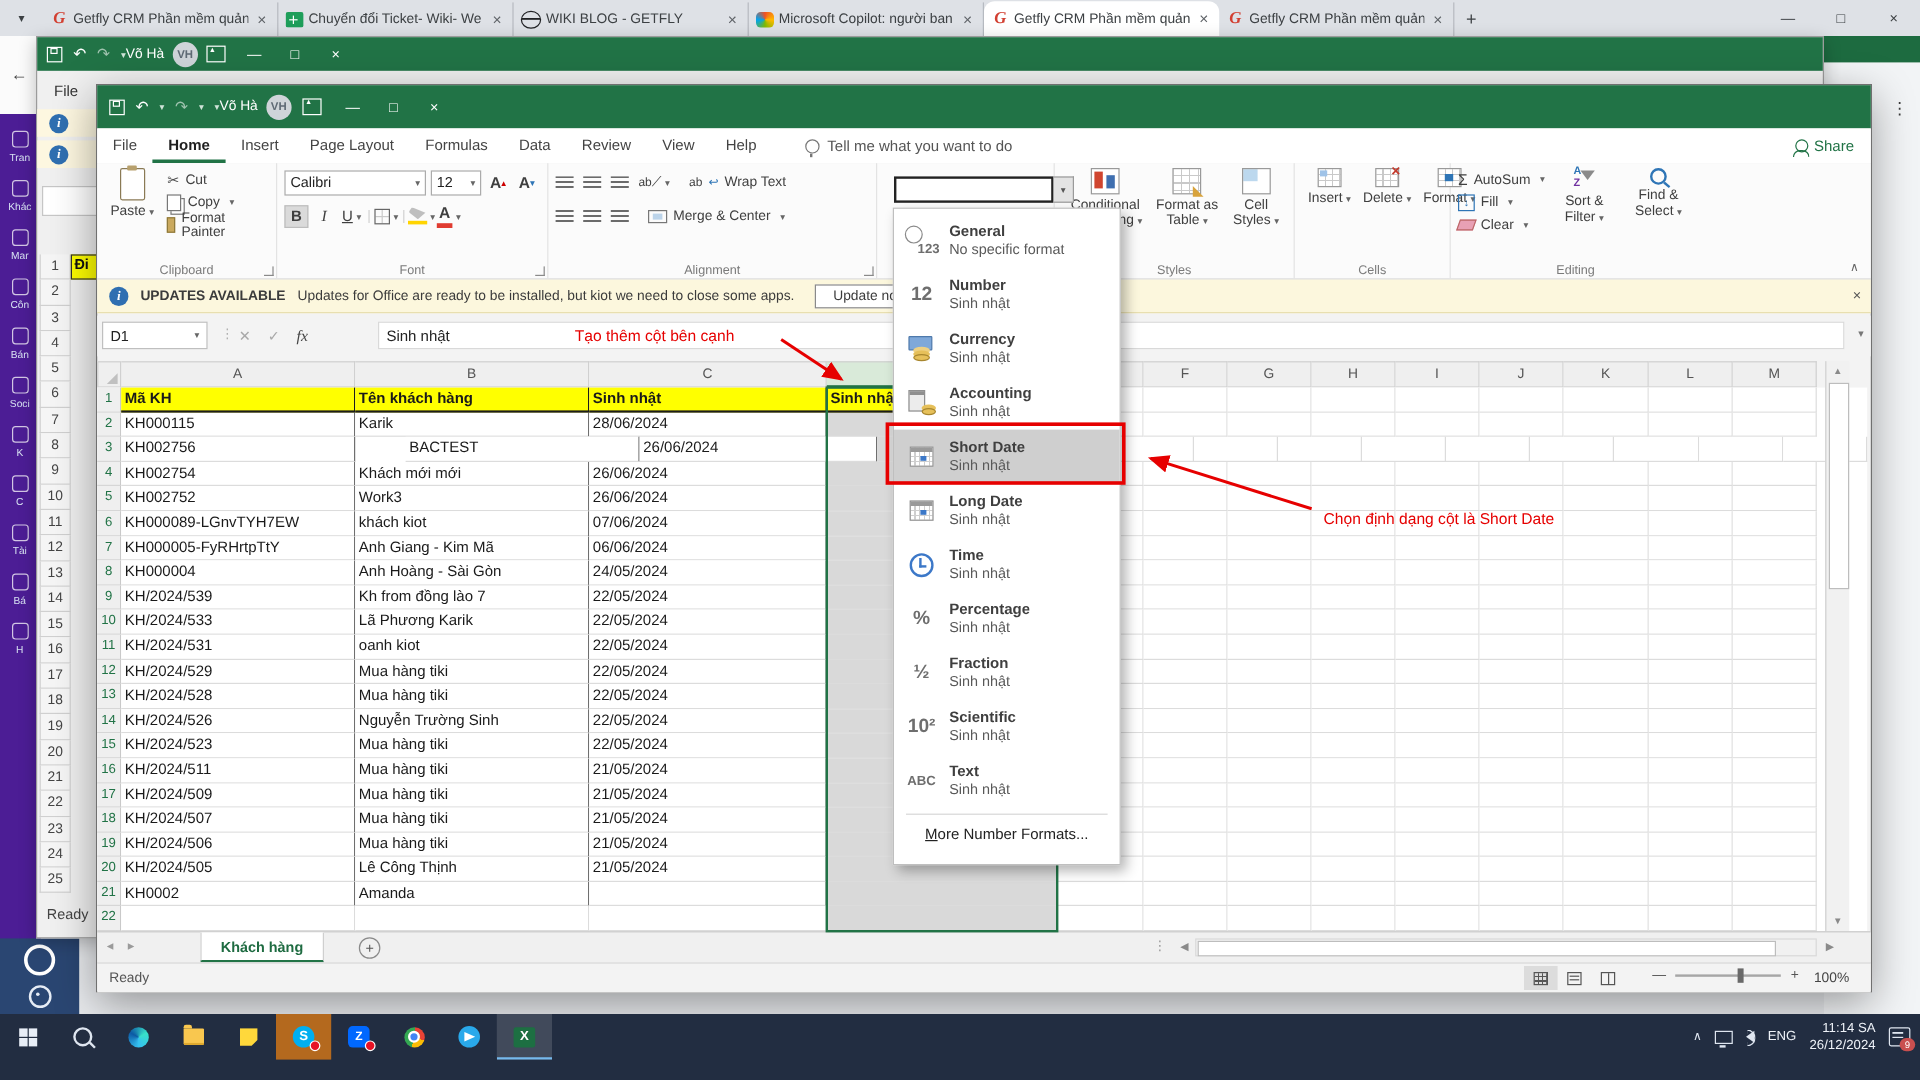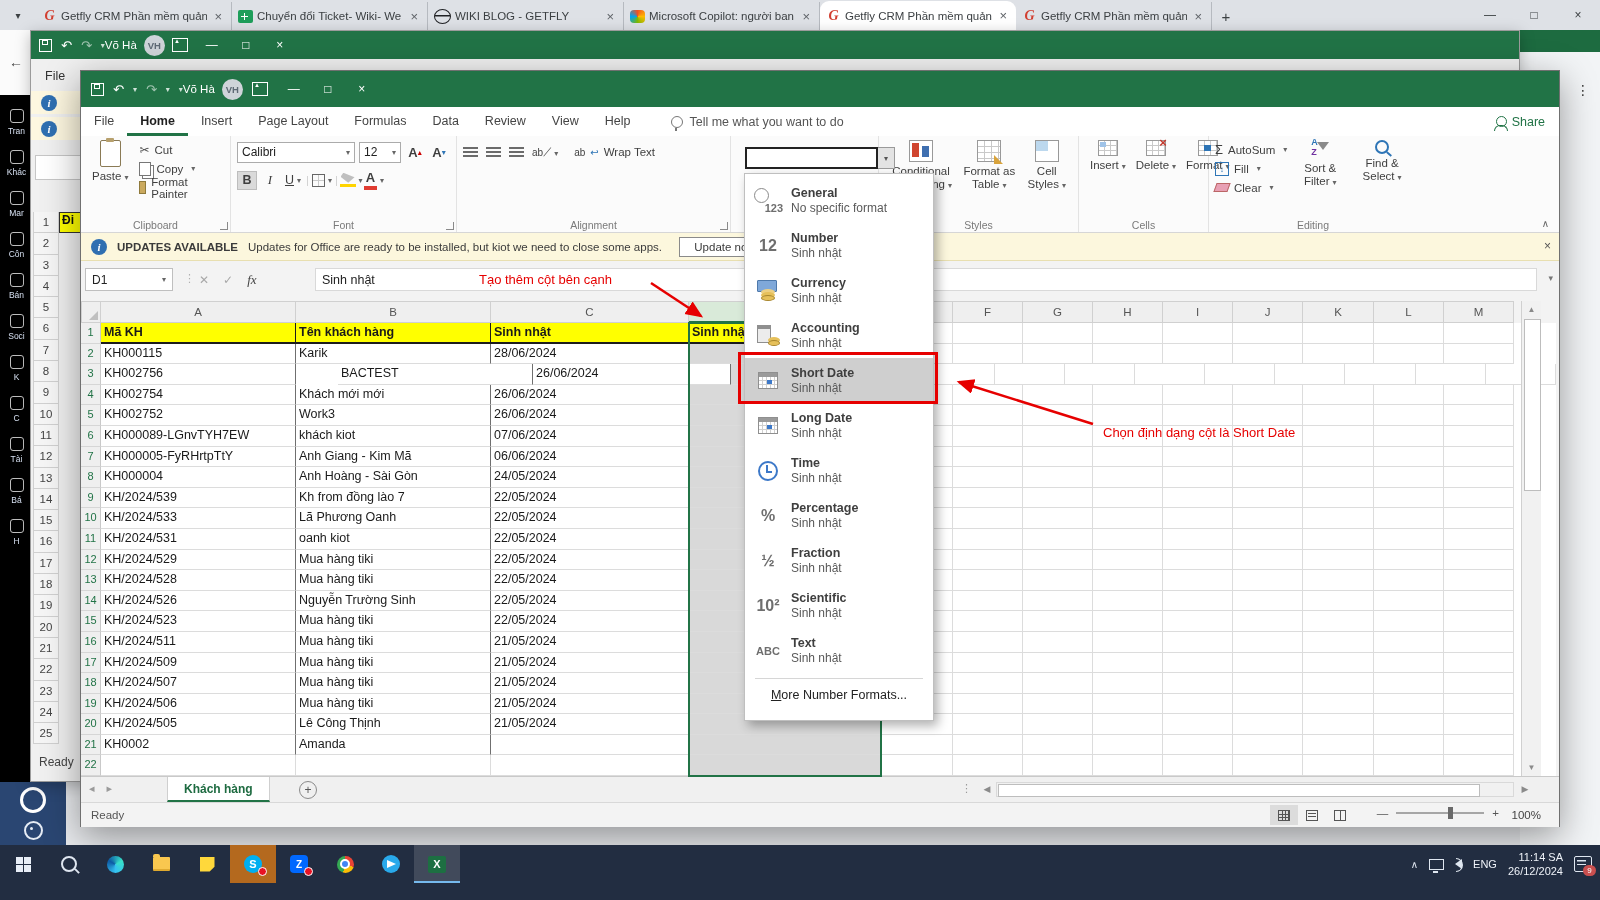--- a/index.html
+++ b/index.html
@@ -29,21 +29,21 @@
   .bwc span{width:44px;display:flex;align-items:center;justify-content:center;color:#3c4043;font-size:12px}
 
   
   .right-strip{left:1520px;top:30px;width:80px;height:815px;background:#f2f4f6}
   .right-strip::before{content:"";position:absolute;left:0;top:0;width:80px;height:22px;background:#1d6b40}
   .vdots{position:absolute;left:56px;top:52px;color:#3a3a3a;font-size:14px;letter-spacing:0}
   .left-strip{left:0;top:30px;width:30px;height:65px;background:#fbfbfb}
   .backarrow{position:absolute;left:9px;top:24px;color:#444;font-size:14px}
 
   
-  .gf-rail{left:0;top:95px;width:34px;height:750px;background:#000000;overflow:hidden}
+  .gf-rail{left:0;top:95px;width:34px;height:750px;background:#4c1d95;overflow:hidden}
   .gf-item{margin:14px 0;cursor:pointer}
   .gf-ico{width:12px;height:12px;border:1.5px solid rgba(255,255,255,.75);border-radius:3px;margin:0 auto 3px}
   .gf-label{font-size:8.5px;color:#d7e1f2;text-align:center;white-space:nowrap;overflow:hidden;width:33px}
   .gf-foot{left:0;top:782px;width:66px;height:63px;background:#2a4672;display:flex;flex-direction:column;align-items:center;justify-content:center;gap:8px}
   .gf-logo{width:20px;height:20px;border:3px solid #fff;border-radius:50%}
   .gf-gear{width:15px;height:15px;border:2px solid #e6ecf5;border-radius:50%;position:relative}
   .gf-gear::after{content:"";position:absolute;left:4px;top:4px;width:3px;height:3px;background:#e6ecf5;border-radius:50%}
 
   
   .green{background:#217346}
@@ -600,20 +600,29 @@
           <span class="st"></span>
           <span class="st"></span>
           <span class="st"></span>
           <span class="dd"><span class="gwrap"></span>⟋</span>
           <span class="rsm" style="margin-left:8px">
               <span class="gwrap"></span>
               <span class="garr"></span>
               <span>Wrap Text</span>
             </span>
         </div>
+        <div class="rrow" style="margin-top:4px">
+          <span class="st"></span>
+          <span class="st"></span>
+          <span class="st"></span>
+          <span class="rsm dd" style="margin-left:8px">
+              <span class="ic-merge"></span>
+              <span>Merge &amp; Center</span>
+            </span>
+        </div>
         <div class="grp-label">Alignment</div>
         <div class="dlg"></div>
       </div>
 
       <div class="grp" style="width:148px">
         <div class="grp-label">Number</div>
       </div>
 
       <div class="grp" style="width:200px">
         <div style="display:flex">
@@ -863,21 +872,21 @@
           <div class="cell" style="width: 70px;"></div>
           <div class="cell" style="width: 70px;"></div>
           <div class="cell" style="width: 70px;"></div>
           <div class="cell" style="width: 71px;"></div>
           <div class="cell" style="width: 70px;"></div>
           <div class="cell" style="width: 70px;"></div>
         </div>
         <div class="grow">
           <div class="rowhead">10</div>
           <div class="cell dark" style="width: 195px;">KH/2024/533</div>
-          <div class="cell dark" style="width: 195px;">Lã Phương Oanh</div>
+          <div class="cell dark" style="width: 195px;">Lã Phương Karik</div>
           <div class="cell dark" style="width: 198px;">22/05/2024</div>
           <div class="cell dark selgray" style="width: 192px;"></div>
           <div class="cell" style="width: 72px;"></div>
           <div class="cell" style="width: 70px;"></div>
           <div class="cell" style="width: 70px;"></div>
           <div class="cell" style="width: 70px;"></div>
           <div class="cell" style="width: 70px;"></div>
           <div class="cell" style="width: 70px;"></div>
           <div class="cell" style="width: 71px;"></div>
           <div class="cell" style="width: 70px;"></div>

